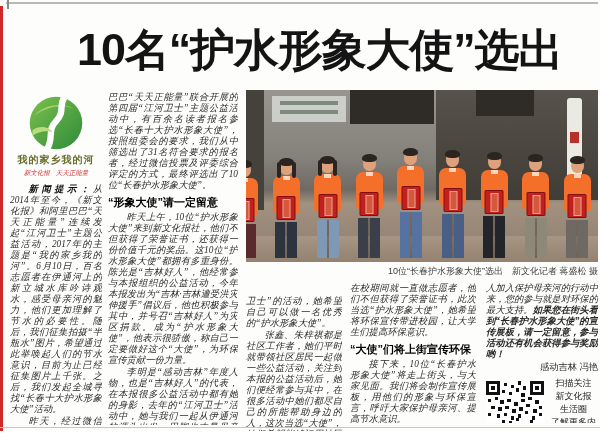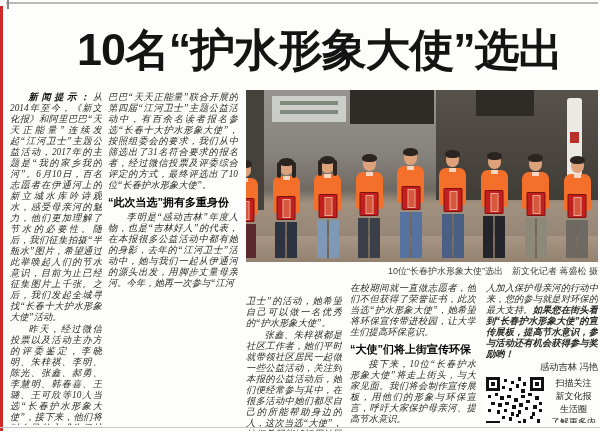--- a/index.html
+++ b/index.html
@@ -78,45 +78,65 @@
   .p5{--pant:#5572a0;--lh:46px;}
   .p6{--pant:#4a5f86;--lh:44px;}
   .p7{--pant:#23252b;--lh:42px;}
   .p8{--pant:#8d8878;--lh:40px;}
   .p9{--pant:#6e6a63;--lh:38px;}
 
   .photo-caption{position:absolute;left:246px;top:265px;width:352px;font-size:9px;
     color:#3f3f3f;text-align:right;font-family:"Liberation Sans",sans-serif;}
 
   .byline{text-align:right;margin:2px 0 4px 0;}
-  .qr-row{display:flex;gap:5px;}
+  .qr-row{display:flex;gap:5px;align-items:center;}
   .qr-svg{width:58px;height:58px;flex:none;background:#fff;}
   .qr-text{flex:1;text-align:center;font-size:9px;line-height:13px;color:#222;
     font-family:"Liberation Sans",sans-serif;}
   .qr-text span{display:block;}
 </style>
 </head>
 <body>
 
 <div id="page">
   <div class="top-rule"></div>
   <div class="corner-tick"></div>
   <div class="red-rule"></div>
 
   <h1 class="headline">10名“护水形象大使”选出</h1>
 
   <div class="col" id="colA">
+    <div class="logo-box">
+      <svg class="logo-circle" viewBox="0 0 64 64">
+        <defs>
+          <linearGradient id="g1" x1="0" y1="0" x2="1" y2="1">
+            <stop offset="0" stop-color="#7cc04e"></stop>
+              <stop offset="1" stop-color="#2e8b3a"></stop>
+          </linearGradient>
+        </defs>
+        <circle cx="32" cy="32" r="29" fill="url(#g1)"></circle>
+        <path d="M8 24 C20 10 44 8 56 20 C46 10 24 12 8 24 Z" fill="#a6d46a"></path>
+        <path d="M22 61 C30 48 22 40 32 30 C42 20 35 13 41 4" fill="none" stroke="#ffffff" stroke-width="7" stroke-linecap="round"></path>
+        <path d="M6 40 C14 34 24 36 28 42 C20 40 12 42 6 46 Z" fill="#b9dd7d"></path>
+      </svg>
+      <div class="logo-title">我的家乡我的河</div>
+      <div class="logo-subs">
+        <span>新文化报</span>
+        <span>天天正能量</span>
+      </div>
+    </div>
     <p class="news-tip indent"><b>新闻提示：</b><span>从2014年至今，《新文化报》和阿里巴巴“天天正能量”连续发起“江河卫士”主题公益活动，2017年的主题是“我的家乡我的河”。6月10日，百名志愿者在伊通河上的新立城水库吟诗观水，感受母亲河的魅力，他们更加理解了节水的必要性。随后，我们征集拍摄“半瓶水”图片，希望通过此举唤起人们的节水意识，目前为止已经征集图片上千张。之后，我们发起全城寻找“长春十大护水形象大使”活动。</span></p>
     <p class="indent">昨天，经过微信投票以及活动主办方的评委鉴定，李晓明、朱梓祺、李明、陈光、张鑫、郝勇、李慧明、韩春喜、王璐、王可欣等10人当选“长春护水形象大使”，接下来，他们将以自己的方式为保护家乡的水资源贡献一份力量。</p>
 
   </div>
 
   <div class="col" id="colB">
     <p>巴巴“天天正能量”联合开展的第四届“江河卫士”主题公益活动中，有百余名读者报名参选“长春十大护水形象大使”，按照组委会的要求，我们从中筛选出了31名符合要求的报名者，经过微信投票及评委综合评定的方式，最终评选出了10位“长春护水形象大使”。</p>
-    <h3 class="subhead">“此次当选”拥有多重身份</h3>
+    <h3 class="subhead">“形象大使”请一定留意</h3>
+    <p class="indent">昨天上午，10位“护水形象大使”来到新文化报社，他们不但获得了荣誉证书，还获得一份价值千元的奖品。这10位“护水形象大使”都拥有多重身份。陈光是“吉林好人”，他经常参与本报组织的公益活动，今年本报发出为“吉林·吉林遭受洪灾伸援手”倡议后，他也积极参与其中，并号召“吉林好人”为灾区捐款。成为“护水形象大使”，他表示很骄傲，称自己一定要做好这个“大使”，为环保宣传贡献一份力量。</p>
     <p class="indent">李明是“感动吉林”年度人物，也是“吉林好人”的代表，在本报很多公益活动中都有她的身影，去年的“江河卫士”活动中，她与我们一起从伊通河的源头出发，用脚步丈量母亲河。今年，她再一次参与“江河</p>
   </div>
 
   <div class="photo">
     <div class="panel-dark"></div>
     <div class="wall-left-dark"></div>
     <div class="wall-sign"></div>
     <div class="screen s1"></div>
     <div class="screen s2"></div>
     <div class="ac-unit"></div>
@@ -196,21 +216,21 @@
   </div>
 
   <div class="col" id="colD">
     <p>在校期间就一直做志愿者，他们不但获得了荣誉证书，此次当选“护水形象大使”，她希望将环保宣传带进校园，让大学生们提高环保意识。</p>
     <h3 class="subhead">“大使”们将上街宣传环保</h3>
     <p class="indent">接下来，10位“长春护水形象大使”将走上街头，与大家见面。我们将会制作宣传展板，用他们的形象与环保宣言，呼吁大家保护母亲河、提高节水意识。</p>
 
   </div>
 
   <div class="col" id="colE">
-    <p><span>人加入保护母亲河的行动中来，您的参与就是对环保的最大支持。</span><b>如果您在街头看到“长春护水形象大使”的宣传展板，提高节水意识，参与活动还有机会获得参与奖励哟！</b></p>
+    <p><span>人加入保护母亲河的行动中来，您的参与就是对环保的最大支持。</span><b>如果您在街头看到“长春护水形象大使”的宣传展板，请一定留意，参与活动还有机会获得参与奖励哟！</b></p>
     <div class="byline">感动吉林 冯艳</div>
     <div class="qr-row">
       <svg class="qr-svg" viewBox="0 0 33 33" shape-rendering="crispEdges">
         <rect x="0" y="0" width="33" height="33" fill="#ffffff"></rect>
         <g fill="#111111">
           <rect x="0" y="0" width="8" height="8"></rect>
             <rect x="25" y="0" width="8" height="8"></rect>
             <rect x="0" y="25" width="8" height="8"></rect>
           <rect x="1.5" y="1.5" width="5" height="5" fill="#ffffff"></rect>
             <rect x="26.5" y="1.5" width="5" height="5" fill="#ffffff"></rect>

